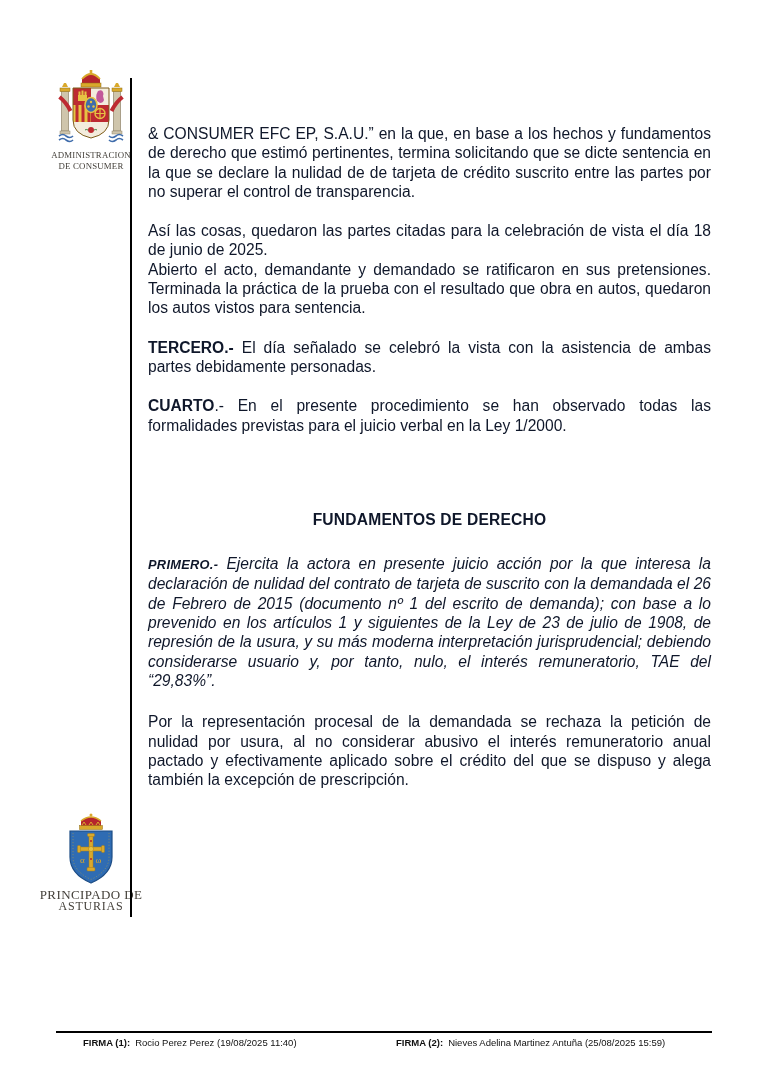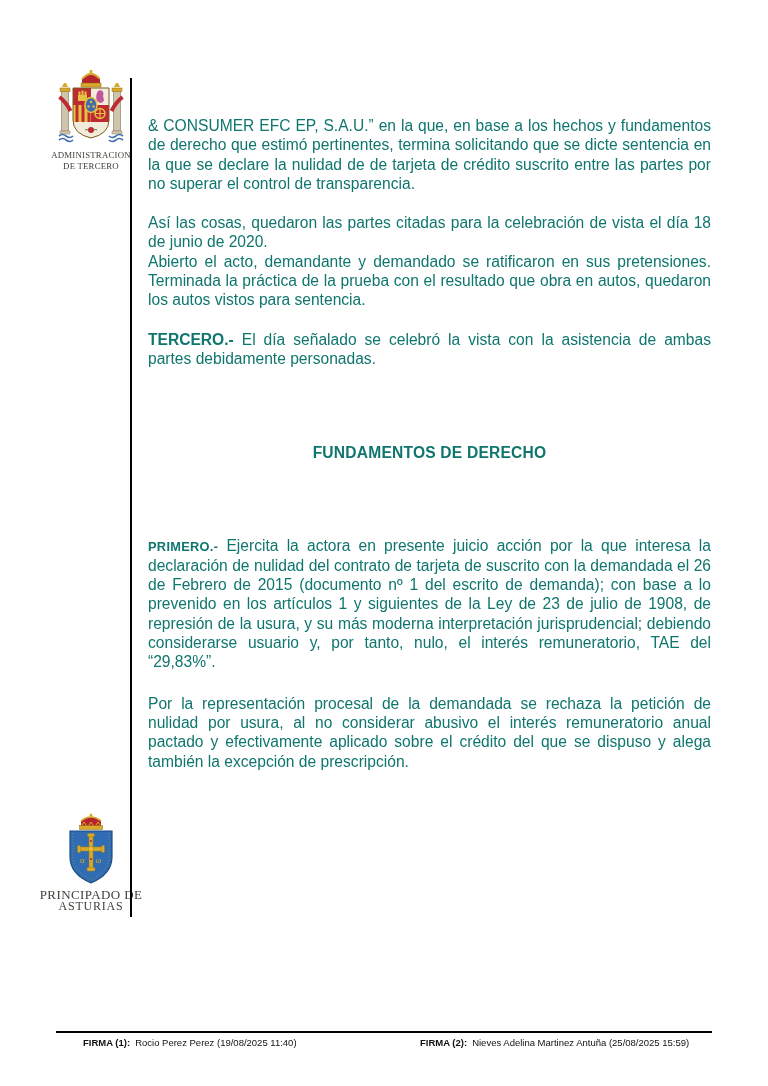--- a/index.html
+++ b/index.html
@@ -30,49 +30,49 @@
     font-family: "Liberation Serif", serif;
     color: #44403a; text-align: center; white-space: nowrap;
   }
   .cap-line { display: block; }
   .cap-sm   { font-size: 8.8px; line-height: 10.5px; letter-spacing: 0.2px; }
   .cap-xs   { font-size: 13px; line-height: 9.5px; letter-spacing: 0.4px; }
   .cap-lg   { font-size: 12px; line-height: 13.5px; letter-spacing: 0.8px; }
 
   
   .content {
-    position: absolute; left: 148px; top: 8px; width: 563px;
-    font-size: 15.6px; line-height: 19.3px; color: #0f766e;
+    position: absolute; left: 148px; top: 16px; width: 563px;
+    font-size: 15.6px; line-height: 19.3px; color: #0f172a;
   }
   .para { margin: 0; text-align: justify; }
   .lead { font-weight: bold; }
   .lead-sc { font-weight: bold; font-size: 12.8px; letter-spacing: 0.3px; }
   .mt-first  { margin-top: 108px; }
   .mt-blank  { margin-top: 20px; }
   .mt-none   { margin-top: 0; }
   .mt-p8     { margin-top: 22px; }
   .heading {
     margin: 75px 0 16px 0; text-align: center;
     font-size: 15.6px; line-height: 19.3px;
     font-weight: bold; letter-spacing: 0.2px;
   }
-  .mt-after-heading { margin-top: 73px; }
+  .mt-after-heading { margin-top: 25px; font-style: italic; }
 
   
   .footer-line {
     position: absolute; left: 56px; top: 1031px;
     width: 656px; height: 2px; background: #000000;
   }
   .footer {
     position: absolute; left: 0; top: 1037px; width: 768px;
     font-size: 9.5px; line-height: 12px; color: #111111;
   }
   .firma { position: absolute; white-space: nowrap; }
   .firma1 { left: 65px; padding-left: 18px; }
-  .firma2 { left: 420px; }
+  .firma2 { left: 396px; }
   .firma-label { font-weight: bold; margin-right: 5px; }
 </style>
 </head>
 <body>
 
 <div class="page">
 
   <div class="emblem emblem-top">
     <svg width="68" height="84" viewBox="0 0 68 84">
 
@@ -126,21 +126,21 @@
         <path d="M31 66 q-2 -1 -3 0 M37 66 q2 -1 3 0" stroke="#3e7d3a" stroke-width="1" fill="none"></path>
       </g>
       <path d="M16 24 H52 V56 Q52 70 34 74 Q16 70 16 56 Z" fill="none" stroke="#7d5c1a" stroke-width="1"></path>
       <ellipse cx="34" cy="41" rx="6" ry="7.5" fill="#3f6cab" stroke="#e6c243" stroke-width="1.5"></ellipse>
       <circle cx="34" cy="38" r="1.2" fill="#e6c243"></circle>
       <circle cx="31.5" cy="42.5" r="1.2" fill="#e6c243"></circle>
       <circle cx="36.5" cy="42.5" r="1.2" fill="#e6c243"></circle>
     </svg>
     <div class="emblem-caption">
       <span class="cap-line cap-sm">ADMINISTRACION</span>
-      <span class="cap-line cap-sm">DE TERCERO</span>
+      <span class="cap-line cap-sm">DE CONSUMER</span>
     </div>
   </div>
 
   <div class="emblem emblem-bottom">
     <svg width="58" height="76" viewBox="0 0 58 76">
       <circle cx="29" cy="3" r="1.5" fill="#d9a92c"></circle>
       <path d="M19 9 Q29 1 39 9 L39 14 H19 Z" fill="#b5242c"></path>
       <path d="M19 9 Q29 1 39 9" fill="none" stroke="#d9a92c" stroke-width="1.6"></path>
       <path d="M20 13 l2 -3 2 3 M27 13 l2 -3 2 3 M34 13 l2 -3 2 3" stroke="#d9a92c" stroke-width="1" fill="none"></path>
       <rect x="17.5" y="13.5" width="23" height="4" fill="#d9a92c" stroke="#8f6d14" stroke-width="0.5"></rect>
@@ -162,23 +162,24 @@
     <div class="emblem-caption">
       <span class="cap-line cap-xs">PRINCIPADO DE</span>
       <span class="cap-line cap-lg">ASTURIAS</span>
     </div>
   </div>
 
   <div class="vrule"></div>
 
   <main class="content">
     <p class="para mt-first"><span>&amp; CONSUMER EFC EP, S.A.U.” en la que, en base a los hechos y fundamentos de derecho que estimó pertinentes, termina solicitando que se dicte sentencia en la que se declare la nulidad de de tarjeta de crédito suscrito entre las partes por no superar el control de transparencia.</span></p>
-    <p class="para mt-blank"><span>Así las cosas, quedaron las partes citadas para la celebración de vista el día 18 de junio de 2020.</span></p>
+    <p class="para mt-blank"><span>Así las cosas, quedaron las partes citadas para la celebración de vista el día 18 de junio de 2025.</span></p>
     <p class="para mt-none"><span>Abierto el acto, demandante y demandado se ratificaron en sus pretensiones. Terminada la práctica de la prueba con el resultado que obra en autos, quedaron los autos vistos para sentencia.</span></p>
     <p class="para mt-blank"><b class="lead">TERCERO.-</b><span> El día señalado se celebró la vista con la asistencia de ambas partes debidamente personadas.</span></p>
+    <p class="para mt-blank"><b class="lead">CUARTO</b><span>.-  En el presente procedimiento se han observado todas las formalidades previstas para el juicio verbal en la Ley 1/2000.</span></p>
 
     <h2 class="heading">FUNDAMENTOS DE DERECHO</h2>
 
     <p class="para mt-after-heading"><b class="lead-sc">PRIMERO.-</b><span> Ejercita la actora en presente juicio acción por la que interesa la declaración de nulidad del contrato de tarjeta de suscrito con la demandada el 26 de Febrero de 2015 (documento nº 1 del escrito de demanda); con base a lo prevenido en los artículos 1 y siguientes de la Ley de 23 de julio de 1908, de represión de la usura, y su más moderna interpretación jurisprudencial; debiendo considerarse usuario y, por tanto, nulo, el interés remuneratorio, TAE del “29,83%”.</span></p>
     <p class="para mt-p8"><span>Por la representación procesal de la demandada se rechaza la petición de nulidad por usura, al no considerar abusivo el interés remuneratorio anual pactado y efectivamente aplicado sobre el crédito del que se dispuso y alega también la excepción de prescripción.</span></p>
   </main>
 
   <div class="footer-line"></div>
   <div class="footer">
     <div class="firma firma1">

